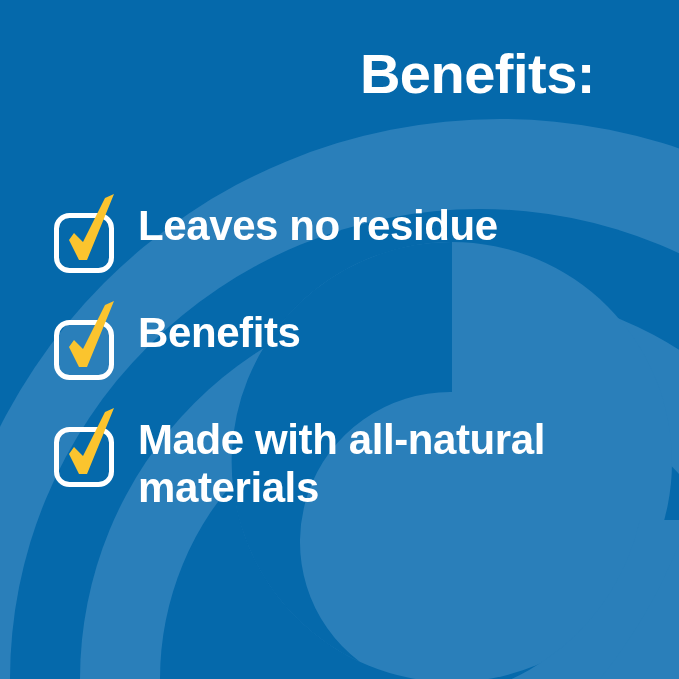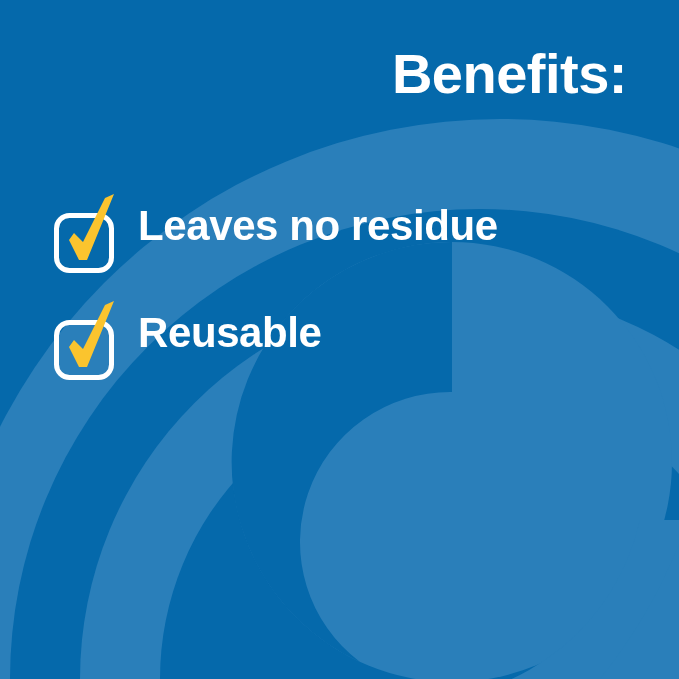--- a/index.html
+++ b/index.html
@@ -27,21 +27,21 @@
     display: block;
     pointer-events: none;
   }
 
   
   #title-row {
     position: absolute;
     left: 0;
     top: 46px;
     width: 679px;
-    padding-right: 52px;
+    padding-right: 84px;
     box-sizing: border-box;
     text-align: right;
   }
   #page-title {
     display: inline-block;
     color: #ffffff;
     font-size: 56px;
     font-weight: bold;
     letter-spacing: -0.5px;
     line-height: 1.0;
@@ -179,18 +179,34 @@
           <rect x="3.5" y="23.5" width="55" height="55" rx="13" ry="13" fill="none" stroke="#ffffff" stroke-width="5"></rect>
           <path d="M 16 48
                    L 21 41
                    L 30 50
                    L 52 6
                    L 61 2
                    L 34 68
                    L 26 68 Z" fill="#fbc42e"></path>
         </svg>
       </span>
-      <span class="benefit-label">Reusable</span>
+      <span class="benefit-label">Benefits</span>
     </div>
 
+    <div class="benefit-item">
+      <span class="check-slot">
+        <svg viewBox="0 0 64 76" aria-hidden="true">
+          <rect x="3.5" y="23.5" width="55" height="55" rx="13" ry="13" fill="none" stroke="#ffffff" stroke-width="5"></rect>
+          <path d="M 16 48
+                   L 21 41
+                   L 30 50
+                   L 52 6
+                   L 61 2
+                   L 34 68
+                   L 26 68 Z" fill="#fbc42e"></path>
+        </svg>
+      </span>
+      <span class="benefit-label">Made with all-natural
+materials</span>
+    </div>
 
   </div>
 </div>
 
 </body></html>

